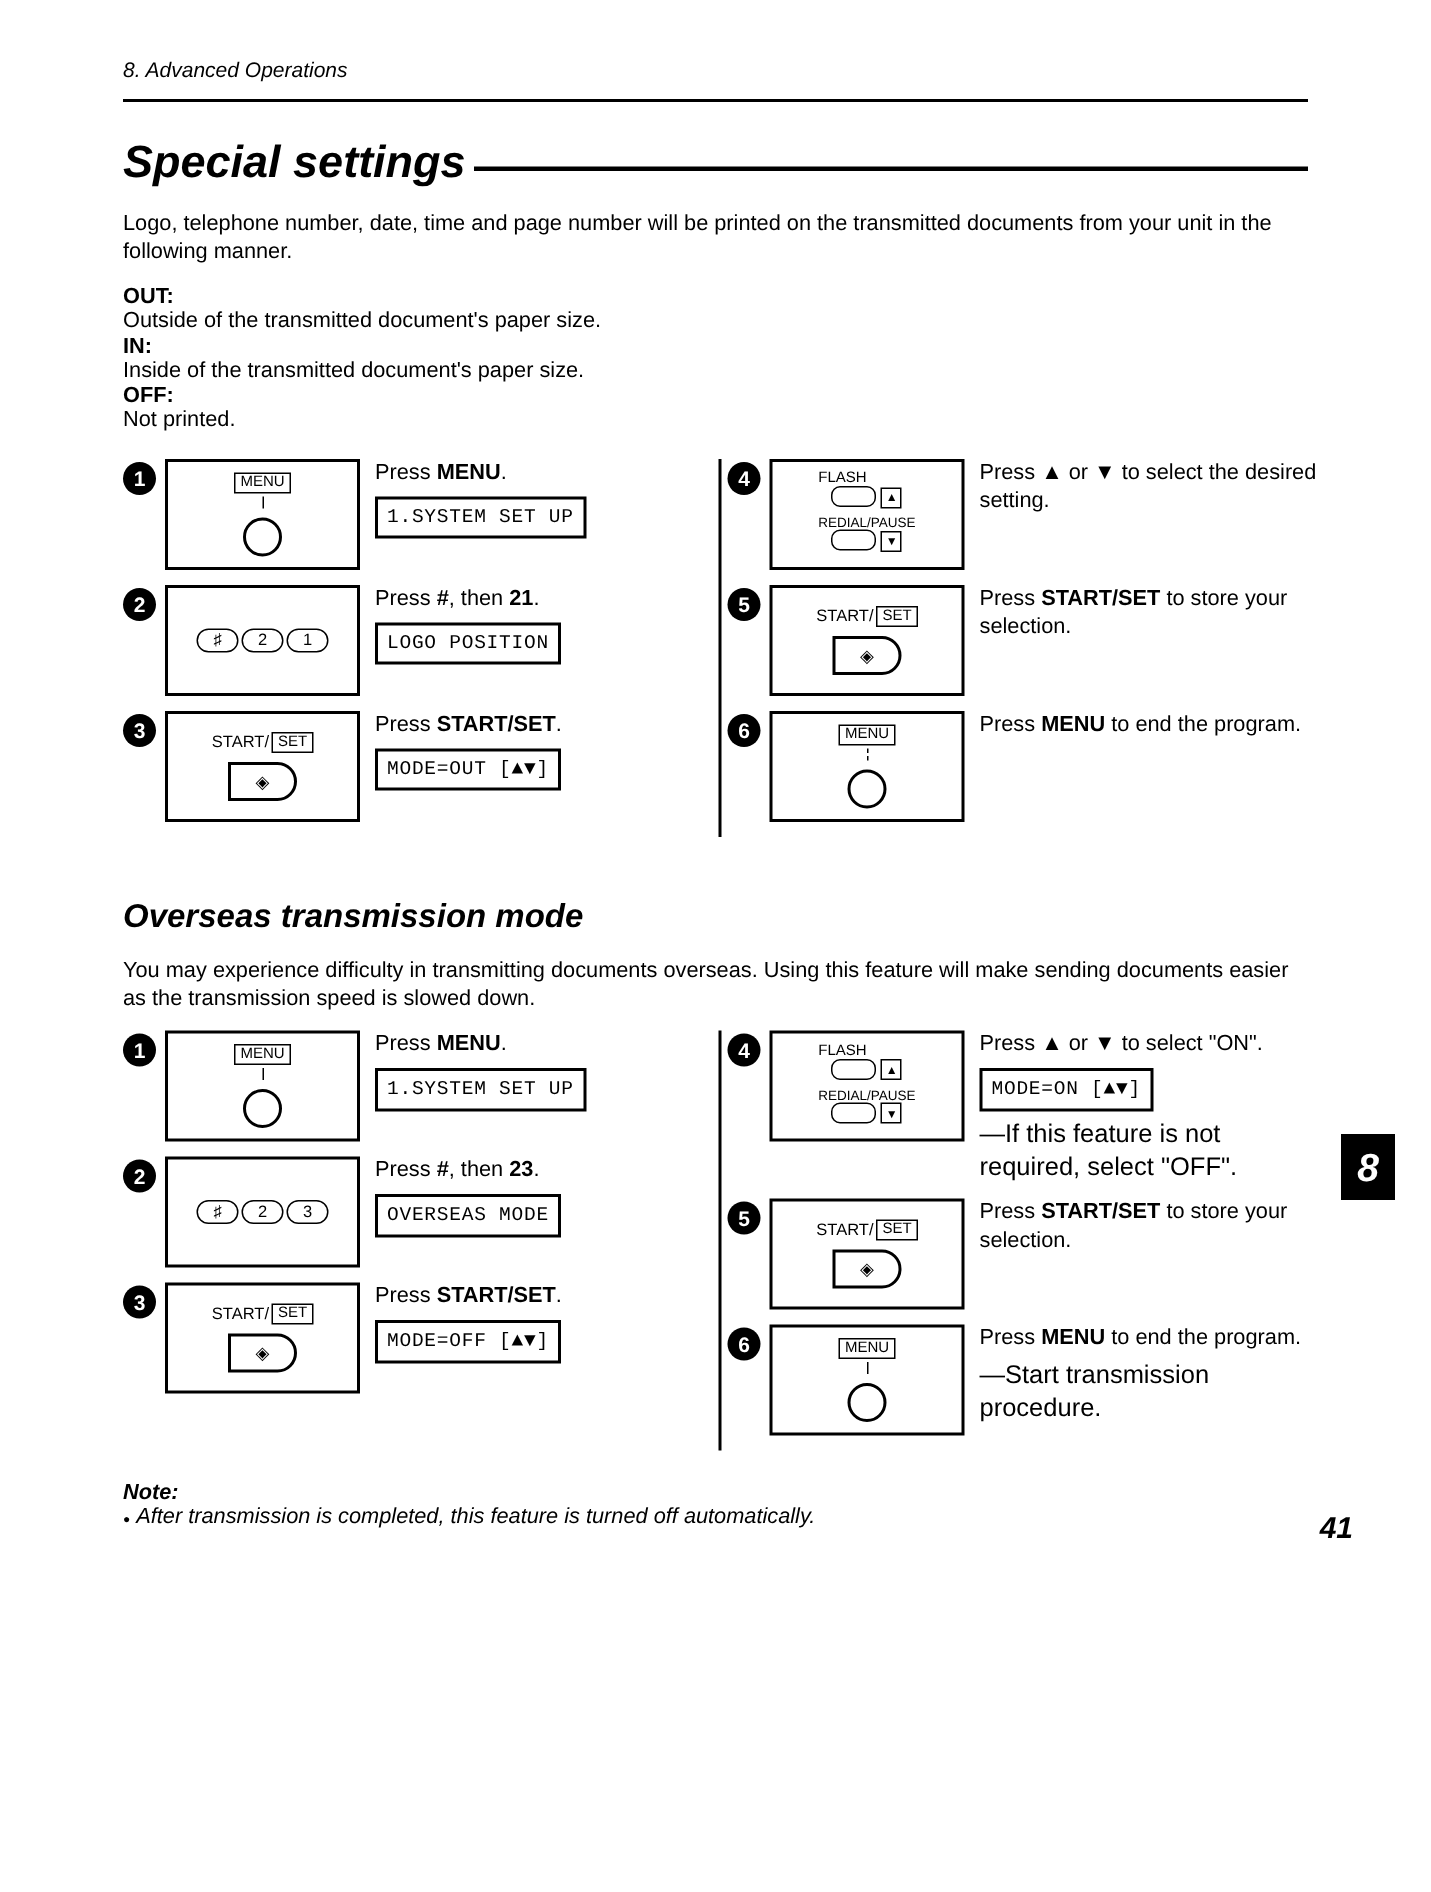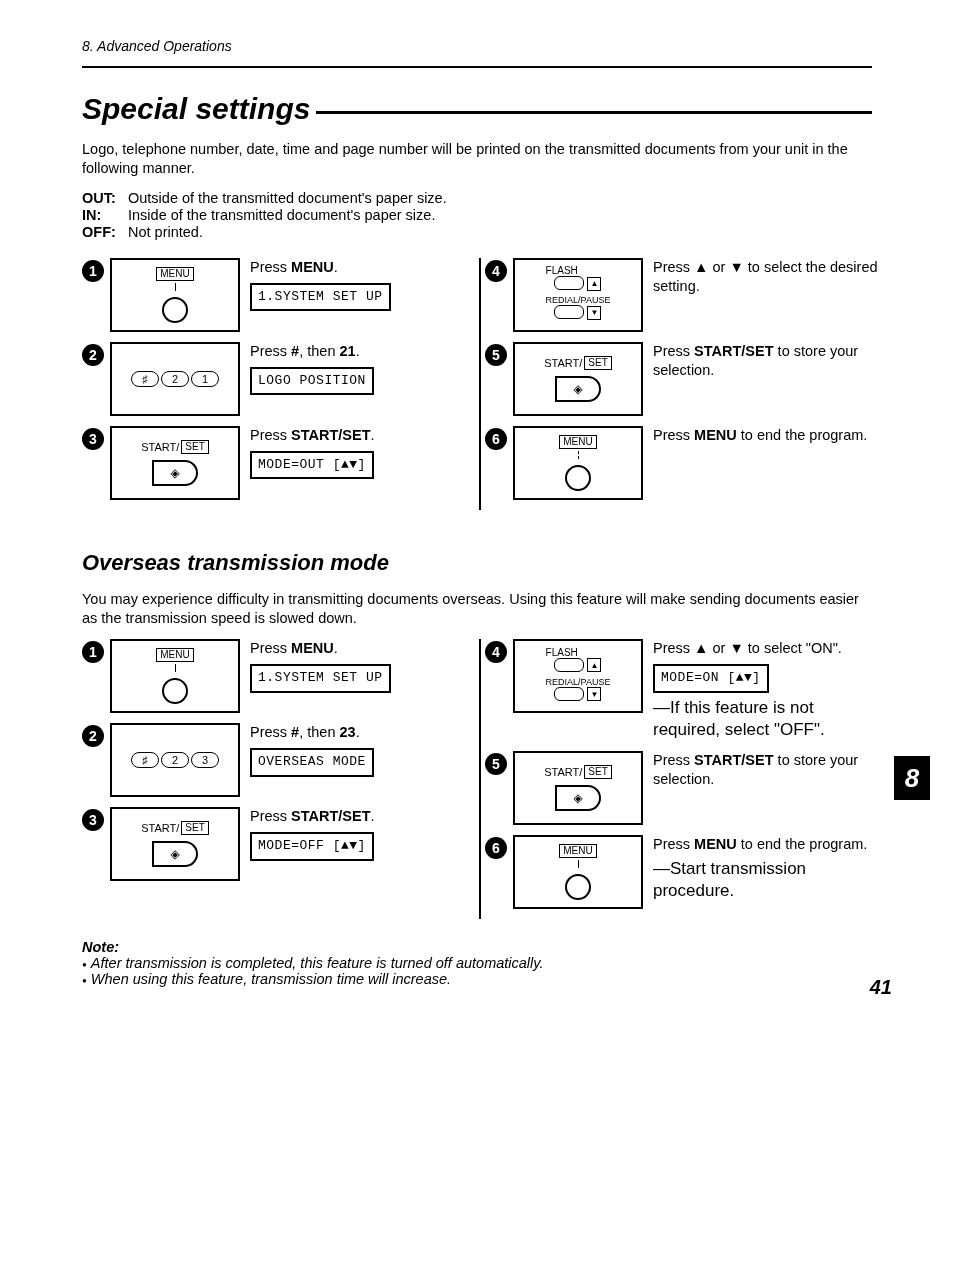--- a/index.html
+++ b/index.html
@@ -48,21 +48,21 @@
   p.body {
     font-size: 14.5px;
     margin: 0 0 12px 0;
     line-height: 1.3;
     width: 790px;
   }
   .defs {
     font-size: 14.5px;
     margin-bottom: 18px;
   }
-  .defs .row { display: flex; margin-bottom: 1px;}
+  .defs .row { display: flex; margin-bottom: 1px; flex-direction: column;}
   .defs .k { font-weight: bold; width: 46px;}
   .steps {
     display: flex;
     width: 800px;
     position: relative;
   }
   .col {
     width: 398px;
   }
   .vline {
@@ -134,21 +134,21 @@
     color: #fff;
     font-style: italic;
     font-weight: bold;
     font-size: 26px;
     display: flex;
     align-items: center;
     justify-content: center;
   }
   .pgnum {
     position: absolute;
-    right: 62px;
+    right: 52px;
     bottom: 28px;
     font-style: italic;
     font-weight: bold;
     font-size: 20px;
   }
   
   .boxed { border: 1.5px solid #000; padding: 0 3px; font-size: 10px; display:inline-block; line-height: 12px;}
   .circle { width: 22px; height: 22px; border: 2px solid #000; border-radius: 50%; margin-top:4px;}
   .keycap {
     border: 1.5px solid #000; border-radius: 10px; padding: 1px 6px; font-size: 11px; margin: 0 1px;
@@ -402,20 +402,17 @@
         </div>
       </div>
     </div>
   </div>
 
   <div class="note-sec">
     <div class="nt">Note:</div>
     <div class="bl">
         <span>After transmission is completed, this feature is turned off automatically.</span>
       </div>
-    <div class="bl">
-        <span>When using this feature, transmission time will increase.</span>
-      </div>
   </div>
 
   <div class="side-tab">8</div>
   <div class="pgnum">41</div>
 </div>
 
 </body></html>

